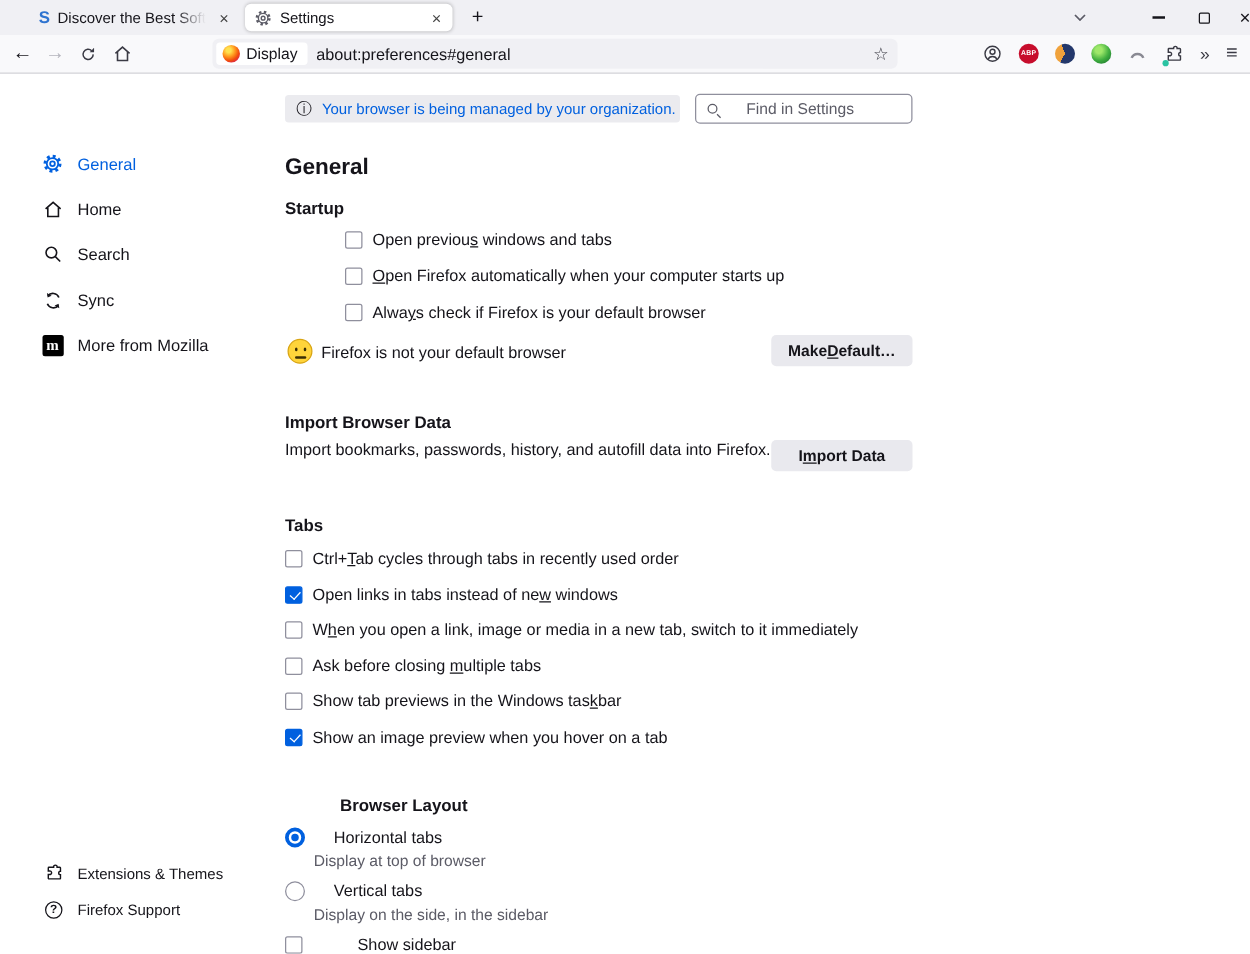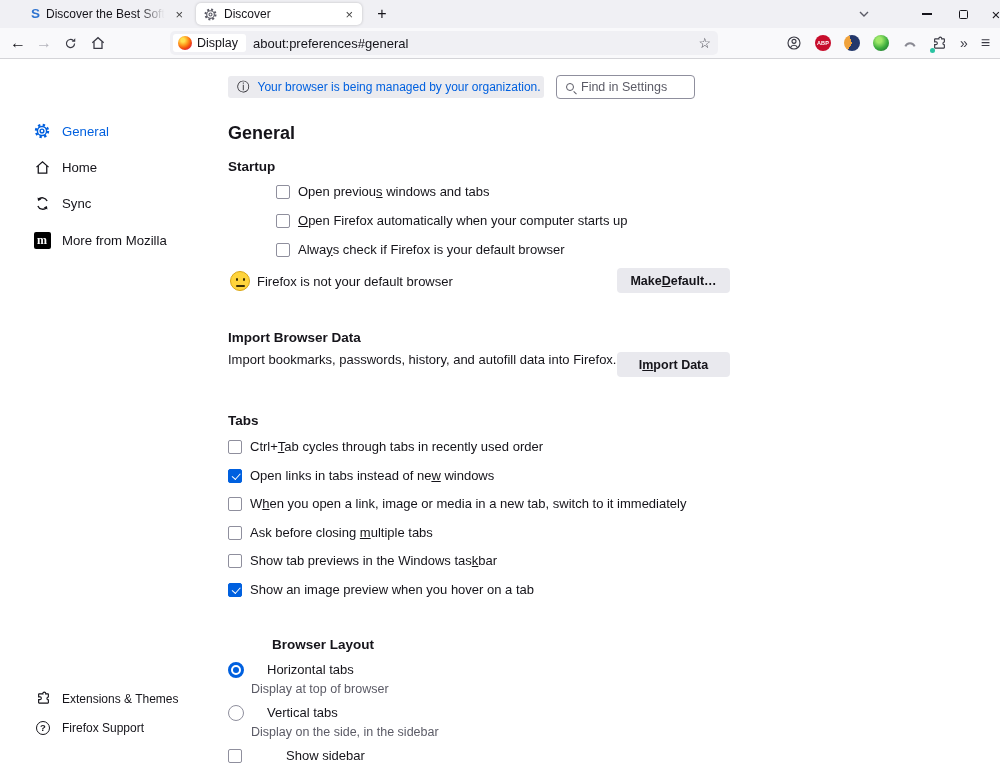--- a/index.html
+++ b/index.html
@@ -47,21 +47,21 @@
   .swirl { border-radius:50%; background:conic-gradient(from 210deg,#f0a23c 0 130deg,#24386b 130deg 360deg); }
   .idm { border-radius:50%; background:radial-gradient(circle at 38% 32%,#9fe86a 0 18%,#3fae3f 55%,#176d2c 95%); }
   .puzzle-wrap { position:relative; }
   .puzzle-dot { position:absolute; left:-1px; bottom:-2px; width:5px; height:5px; border-radius:50%; background:#2ac3a2; }
   .t-text { font-size:14px; width:auto; }
 
   
   .notice { position:absolute; left:228px; top:76px; width:316px; height:22px; background:#ebebef; border-radius:3px; display:flex; align-items:center; gap:8px; padding-left:9px; font-size:12px; }
   .notice a { color:#0060df; cursor:pointer; }
   .info-glyph { font-size:12.5px; color:#15141a; }
-  .findbox { position:absolute; left:556px; top:75px; width:139px; height:24px; background:#fff; border:1px solid #8f8f9d; border-radius:4px; display:flex; align-items:center; gap:7px; padding:0 9px; }
+  .findbox { position:absolute; left:556px; top:75px; width:174px; height:24px; background:#fff; border:1px solid #8f8f9d; border-radius:4px; display:flex; align-items:center; gap:23px; padding:0 9px; }
   .lens { width:8px; height:8px; border:1.3px solid #5b5b66; border-radius:50%; position:relative; flex:none; }
   .lens::after { content:""; position:absolute; left:7px; top:7px; width:4px; height:1.3px; background:#5b5b66; transform:rotate(45deg); transform-origin:0 0; }
   .findbox input { border:none; outline:none; font-size:12.5px; width:100%; font-family:inherit; color:#15141a; background:transparent; }
   .findbox input::placeholder { color:#5b5b66; opacity:1; }
 
   
   .sidenav { position:absolute; left:33px; top:113px; width:190px; }
   .snav-item { display:flex; align-items:center; gap:11px; height:36.4px; font-size:13.2px; cursor:pointer; color:#15141a; }
   .snav-item .sicon { width:18px; display:flex; justify-content:center; color:#15141a; }
   .snav-item.selected, .snav-item.selected .sicon { color:#0060df; }
@@ -112,21 +112,21 @@
     <span class="tab-close">×</span>
   </div>
   <div class="tab tab-active">
     <span class="gear-svg">
       <svg width="15" height="15" viewBox="0 0 24 24">
           <circle cx="12" cy="12" r="8" fill="none" stroke="currentColor" stroke-width="3.2" stroke-dasharray="3.1 3.18"></circle>
           <circle cx="12" cy="12" r="6.1" fill="none" stroke="currentColor" stroke-width="1.8"></circle>
           <circle cx="12" cy="12" r="2.4" fill="none" stroke="currentColor" stroke-width="1.8"></circle>
         </svg>
     </span>
-    <span class="tab-title">Discover</span>
+    <span class="tab-title">Settings</span>
     <span class="tab-close">×</span>
   </div>
   <div class="newtab">+</div>
   <div class="winctl ctl-chevron">
     <svg width="10" height="6" viewBox="0 0 10 6">
         <polyline points="1,1 5,5 9,1" fill="none" stroke="#5b5b66" stroke-width="1.4"></polyline>
       </svg>
   </div>
   <div class="winctl ctl-min">
       <i></i>
@@ -211,20 +211,29 @@
     <span class="sicon">
       <svg width="17" height="17" viewBox="0 0 24 24" fill="none" stroke="currentColor" stroke-width="1.8">
           <path d="M3.5 11.5 12 4l8.5 7.5"></path>
           <path d="M6 10v10h12V10"></path>
         </svg>
     </span>
     <span>Home</span>
   </div>
   <div class="snav-item">
     <span class="sicon">
+      <svg width="17" height="17" viewBox="0 0 24 24" fill="none" stroke="currentColor" stroke-width="1.8">
+          <circle cx="10" cy="10" r="6"></circle>
+          <path d="M14.5 14.5 20 20"></path>
+        </svg>
+    </span>
+    <span>Search</span>
+  </div>
+  <div class="snav-item">
+    <span class="sicon">
       <svg width="17" height="17" viewBox="0 0 24 24" fill="none" stroke="currentColor" stroke-width="1.9">
           <path d="M18.5 8.5A7.3 7.3 0 0 0 6 6.6"></path>
           <path d="M5.5 15.5A7.3 7.3 0 0 0 18 17.4"></path>
           <polygon points="5,3.5 5.8,8.5 10.3,6.5" fill="currentColor" stroke="none"></polygon>
           <polygon points="19,20.5 18.2,15.5 13.7,17.5" fill="currentColor" stroke="none"></polygon>
         </svg>
     </span>
     <span>Sync</span>
   </div>
   <div class="snav-item">

